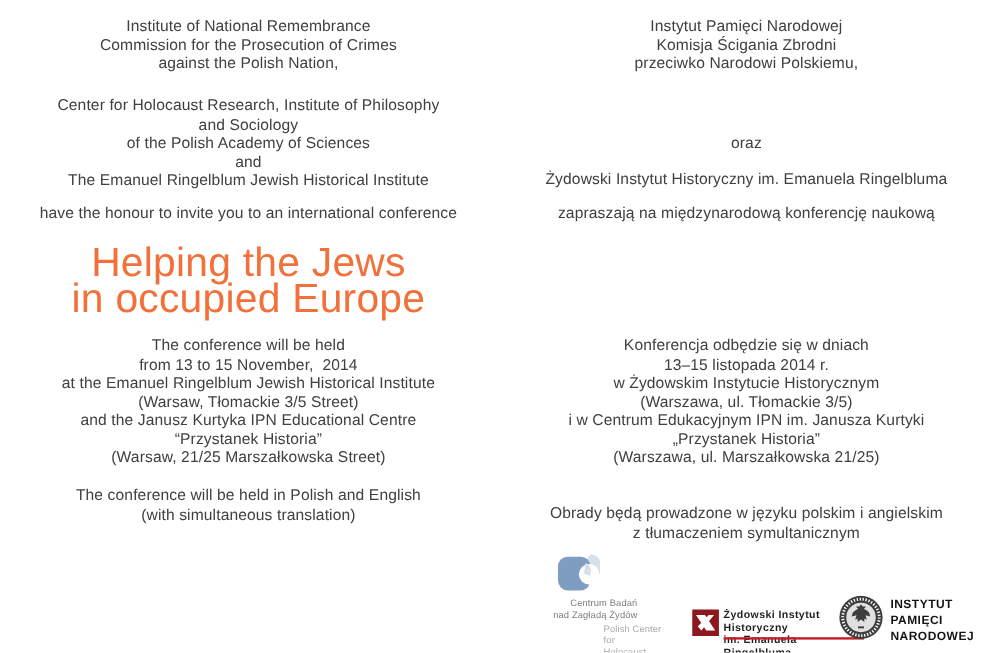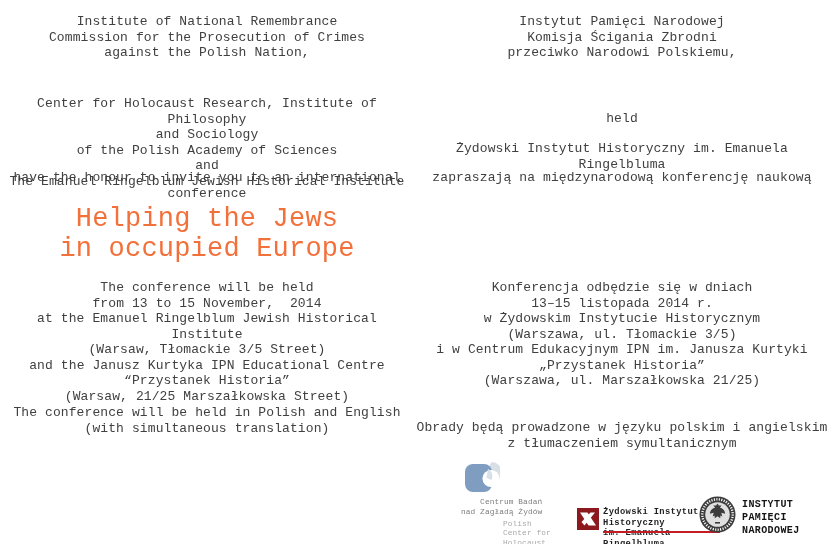--- a/index.html
+++ b/index.html
@@ -5,37 +5,36 @@
   * { box-sizing: border-box; margin: 0; padding: 0; }
   html, body { background: #ffffff; }
   body { font-family: "Liberation Sans", "DejaVu Sans", sans-serif; }
 
   .page {
     position: relative;
     width: 829px;
     height: 544px;
     background: #ffffff;
     overflow: hidden;
-    font-family: Liberation Mono, monospace;
   }
 
   .block {
     position: absolute;
     text-align: center;
     white-space: pre-line;
     font-size: 13px;
     line-height: 15.5px;
     color: #404040;
     letter-spacing: 0.1px;
   }
   .col-l { left: 0; width: 414px; }
   .col-r { left: 415px; width: 414px; }
 
   .conf-title {
-    font-size: 27px;
+    font-size: 34px;
     line-height: 29.5px;
     color: #f2703a;
     letter-spacing: 0.2px;
   }
 
   
   .logo { position: absolute; }
 
   
   .cb-logo { left: 461px; top: 461px; width: 92px; height: 80px; }
@@ -81,21 +80,21 @@
 </style>
 </head>
 <body>
 
 <div class="page">
 
   <div class="block col-l" style="top:14px">Institute of National Remembrance
 Commission for the Prosecution of Crimes
 against the Polish Nation,</div>
 
-  <div class="block col-l" style="top:96px">Center for Holocaust Research, Institute of Philosophy
+  <div class="block col-l" style="top:80px">Center for Holocaust Research, Institute of Philosophy
 and Sociology
 of the Polish Academy of Sciences
 and
 The Emanuel Ringelblum Jewish Historical Institute</div>
 
   <div class="block col-l" style="top:170px">have the honour to invite you to an international conference</div>
 
   <div class="block col-l conf-title" style="top:205px">Helping the Jews
 in occupied Europe</div>
 
@@ -108,21 +107,21 @@
 (Warsaw, 21/25 Marszałkowska Street)</div>
 
   <div class="block col-l" style="top:405px">The conference will be held in Polish and English
 (with simultaneous translation)</div>
 
   <div class="block col-r" style="top:14px">Instytut Pamięci Narodowej
 Komisja Ścigania Zbrodni
 przeciwko Narodowi Polskiemu,</div>
 
 
-  <div class="block col-r" style="top:111px">held</div>
+  <div class="block col-r" style="top:111px">oraz</div>
 
   <div class="block col-r" style="top:141px">Żydowski Instytut Historyczny im. Emanuela Ringelbluma</div>
 
   <div class="block col-r" style="top:170px">zapraszają na międzynarodową konferencję naukową</div>
 
 
   <div class="block col-r" style="top:280px">Konferencja odbędzie się w dniach
 13–15 listopada 2014 r.
 w Żydowskim Instytucie Historycznym
 (Warszawa, ul. Tłomackie 3/5)

